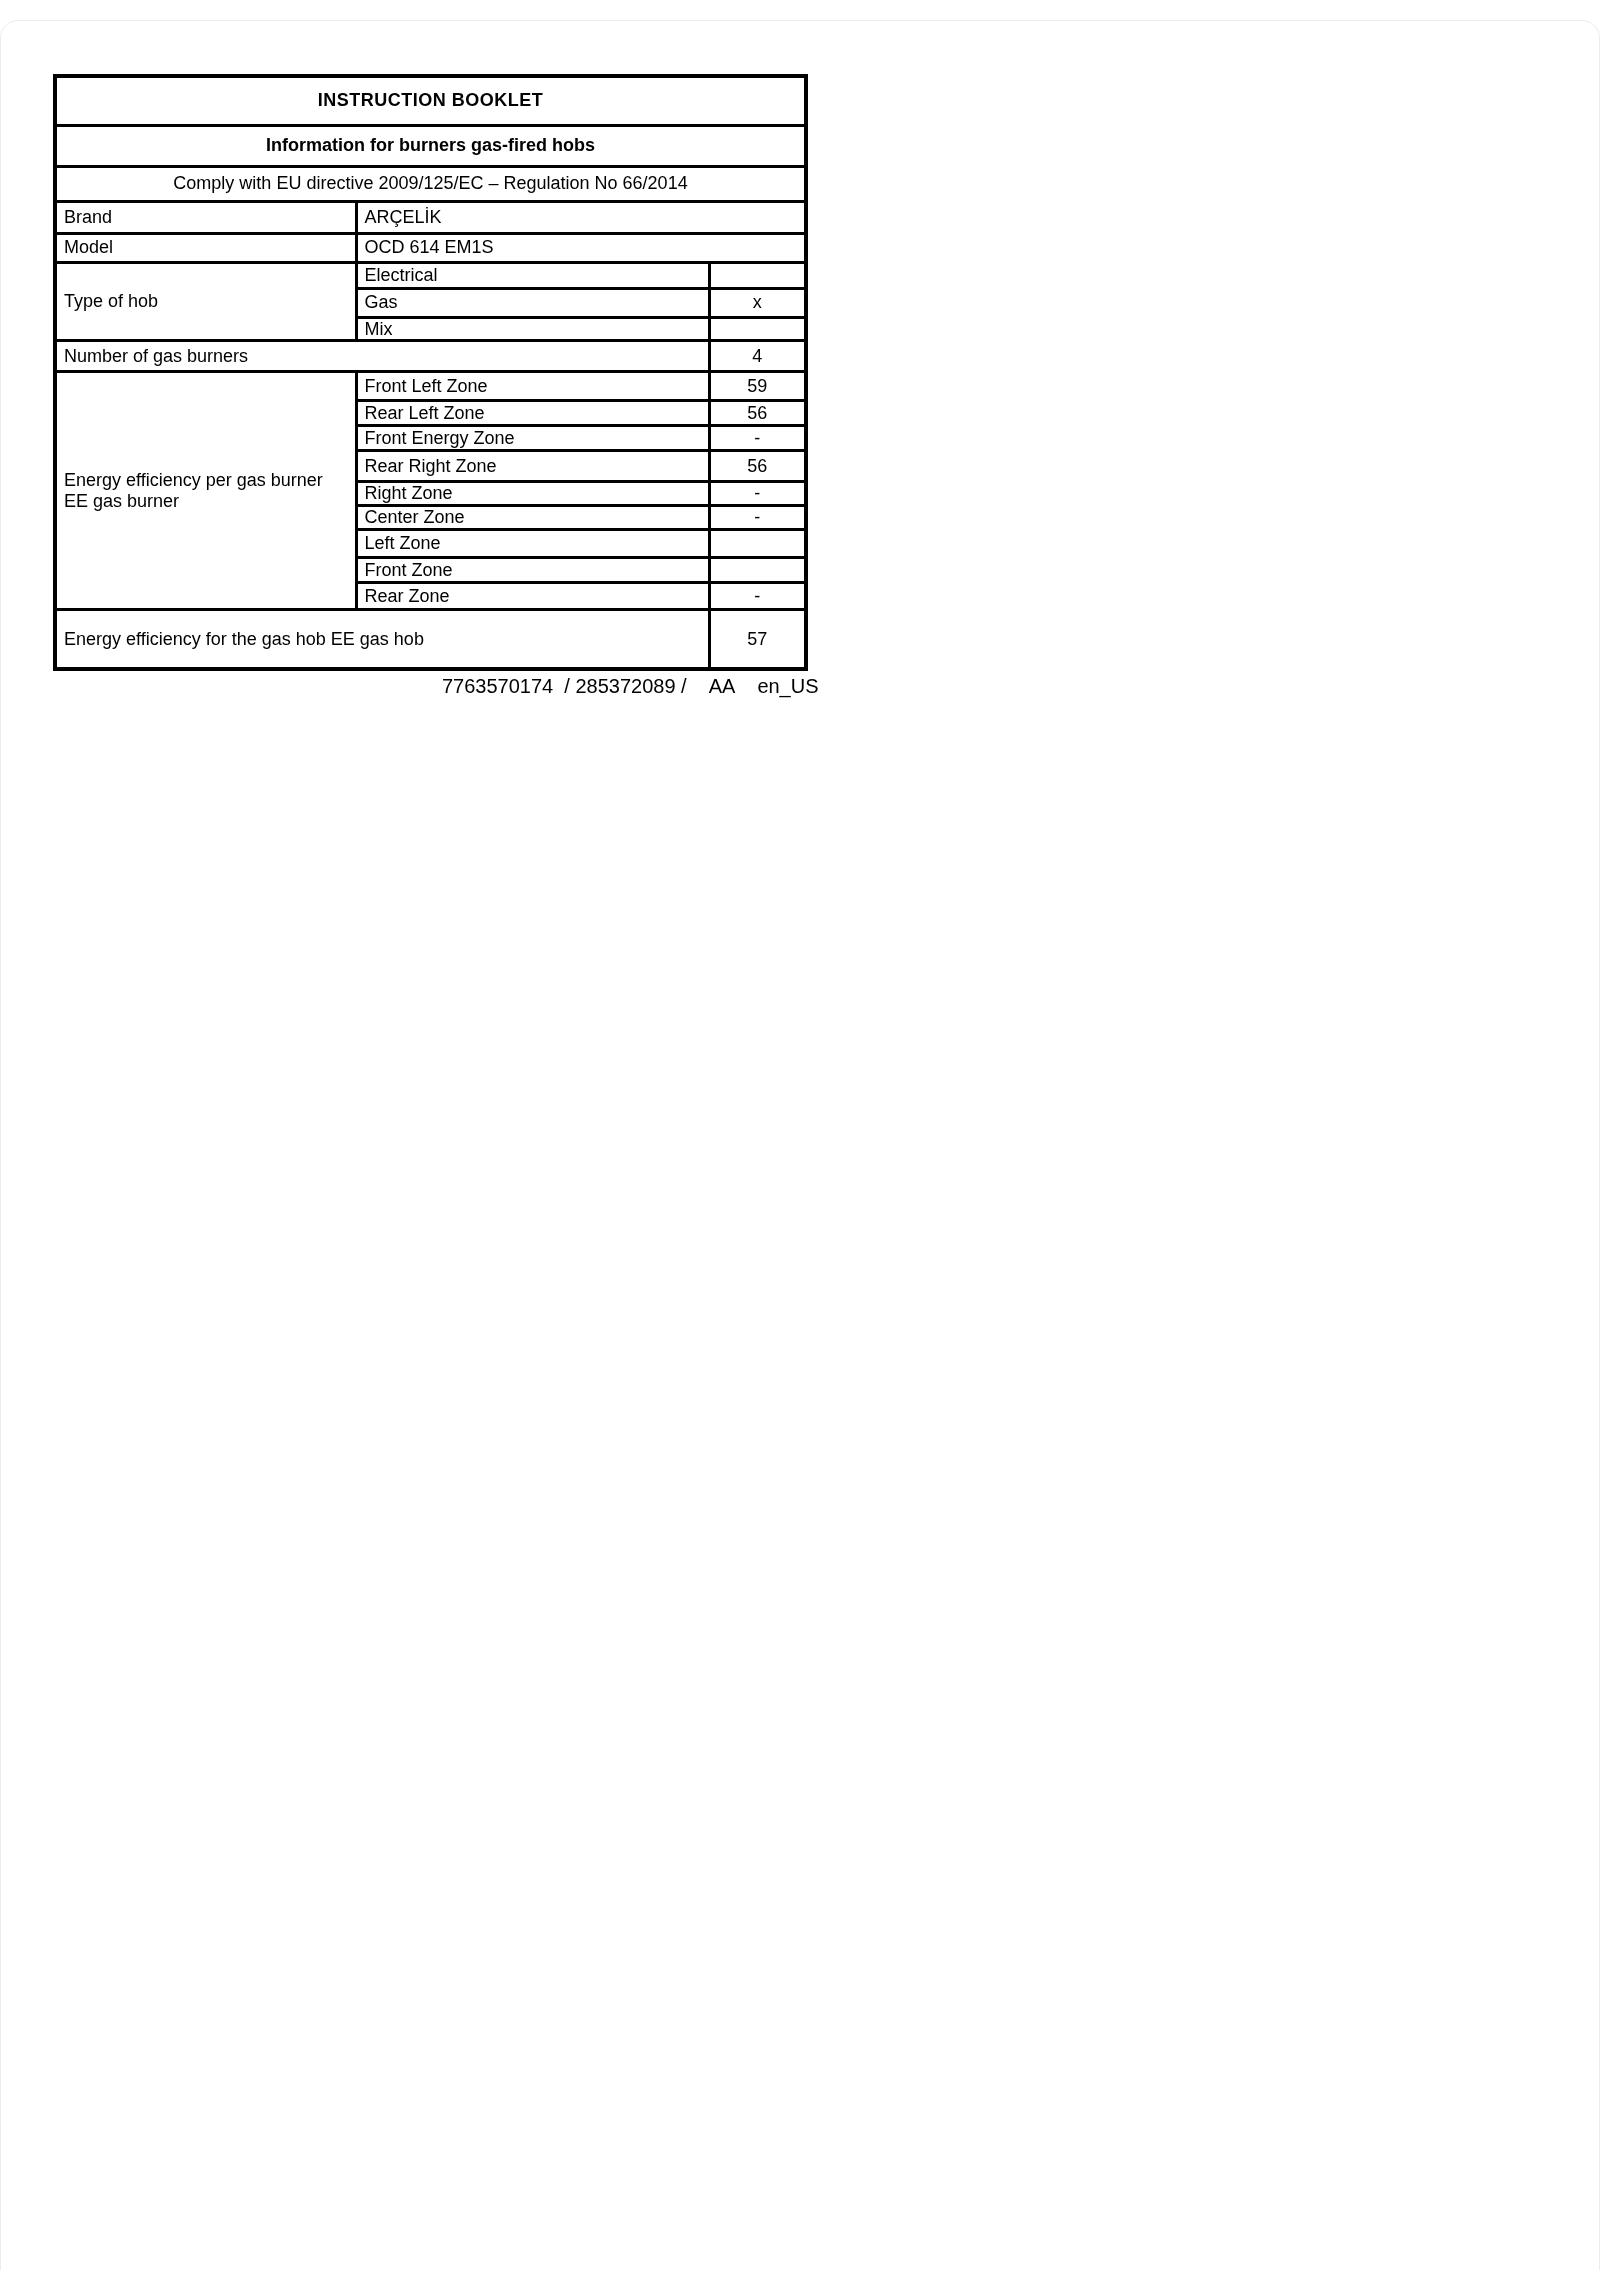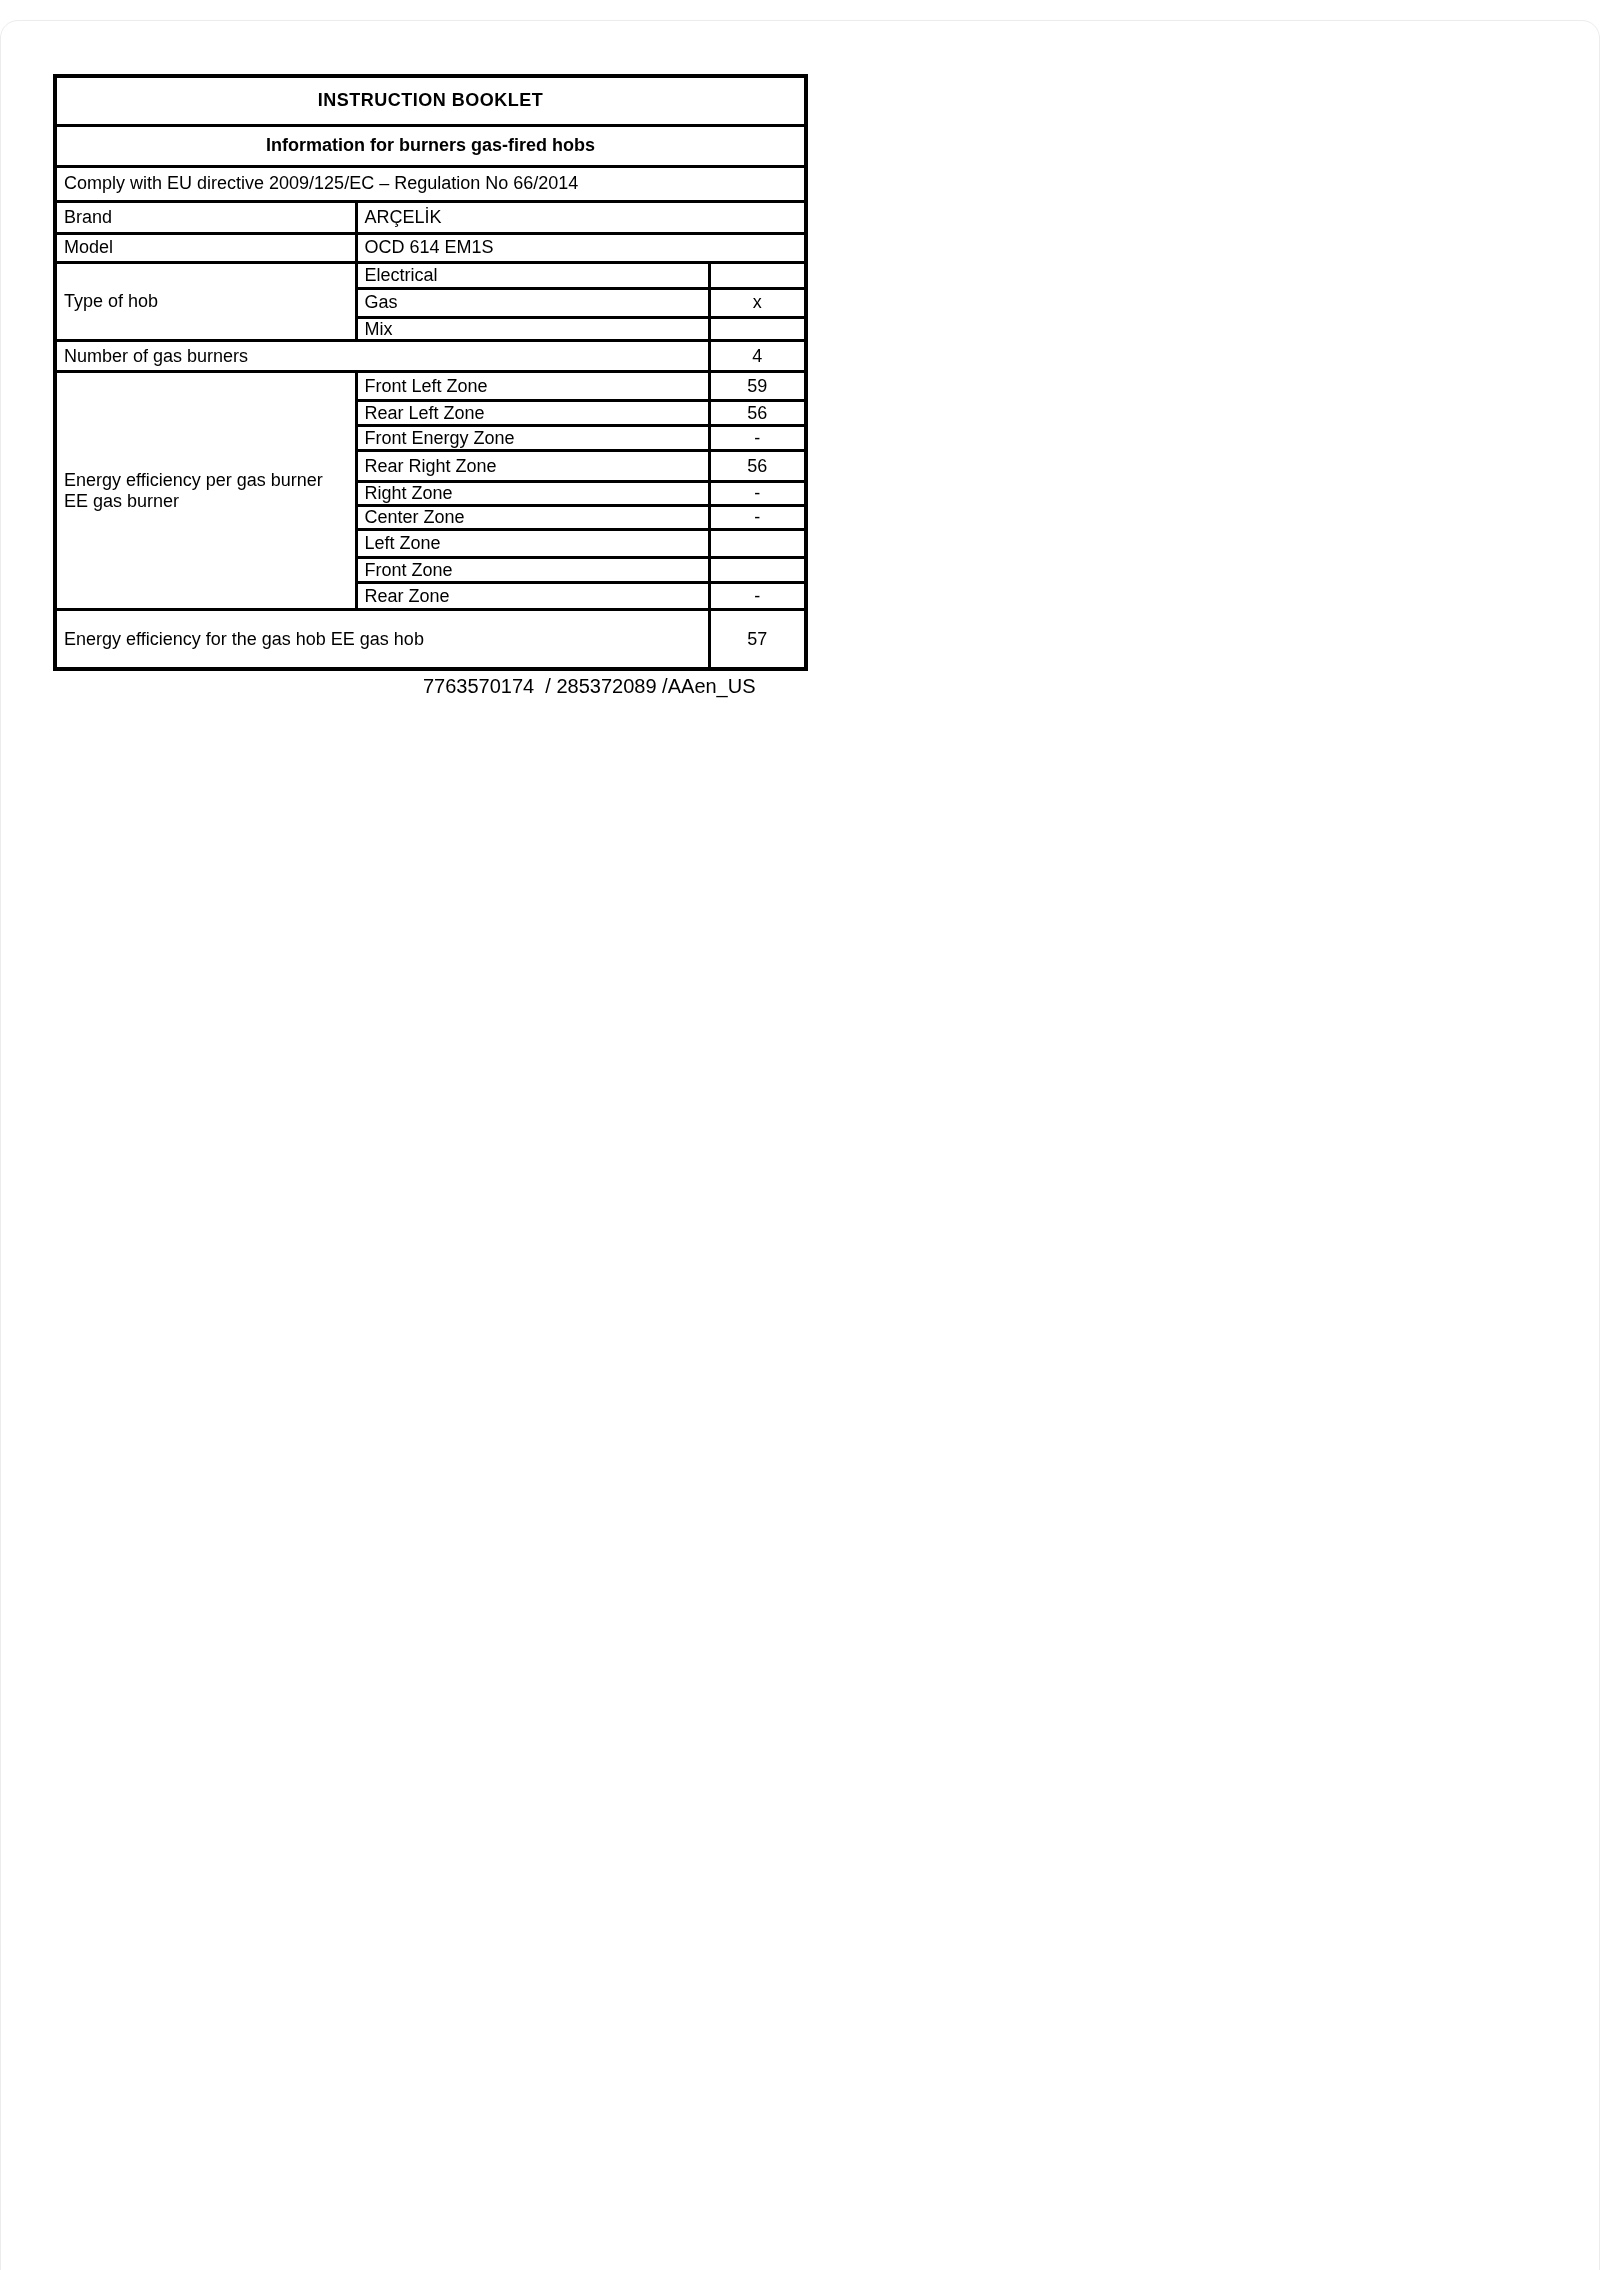--- a/index.html
+++ b/index.html
@@ -35,36 +35,37 @@
     border: 3px solid #000000;
     font-size: 18px;
     line-height: 1.15;
     padding: 0 7px;
     vertical-align: middle;
     overflow: hidden;
     white-space: nowrap;
   }
   td.hdr1 { font-weight: bold; font-size: 20px; text-align: center; letter-spacing: 0.5px; }
   td.hdr2 { font-weight: bold; font-size: 19px; text-align: center; }
-  td.hdr3 { font-size: 19px; }
+  td.hdr3 { font-size: 19px; text-align: center; }
   td.ctr  { }
   td.val  { text-align: center; padding: 0 4px; }
   td.sub  { padding: 0 5px; }
   td.span-label {
     vertical-align: top;
     padding-top: 36px;
     line-height: 22px;
     white-space: normal;
   }
   .footer-line {
     position: absolute;
-    left: 422px;
+    left: 441px;
     top: 654px;
     display: flex;
     align-items: baseline;
+    gap: 22px;
     font-size: 20px;
     white-space: pre;
   }
 </style>
 </head>
 <body>
 
 <div class="page">
 
   <div class="doc-table-wrap">

